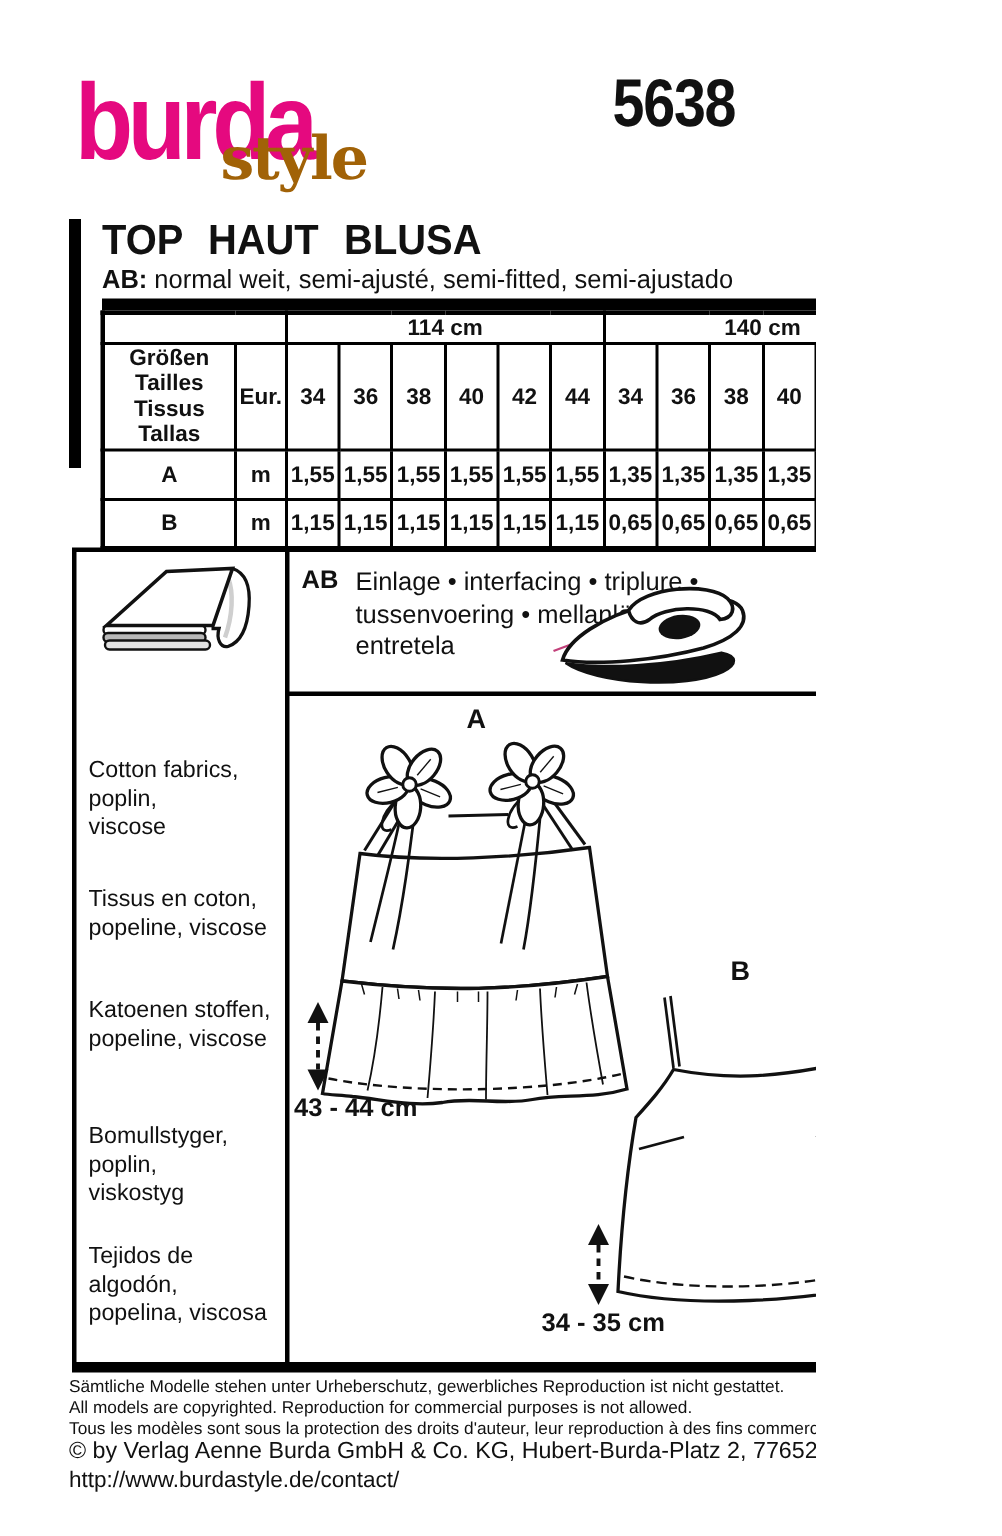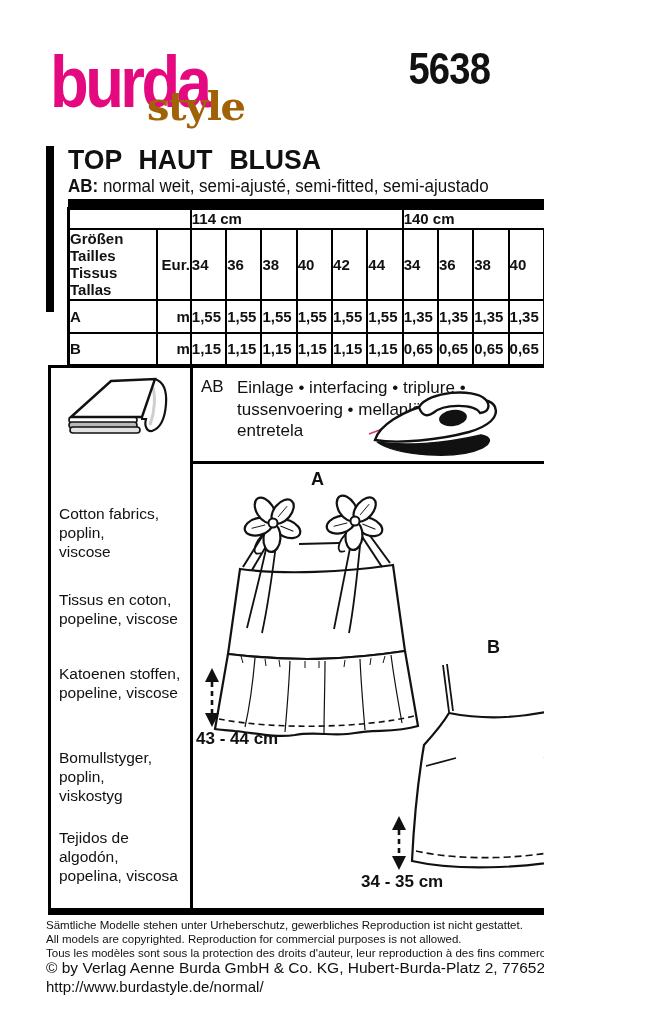--- a/index.html
+++ b/index.html
@@ -20,38 +20,38 @@
   .title { left:68px; top:146px; font-size:28px; font-weight:bold; word-spacing:10px;
            transform:scaleX(0.95); transform-origin:left top; line-height:1; white-space:nowrap; }
   .fit-line { left:68px; top:177px; font-size:17.5px; line-height:1.1; transform:scaleX(0.97);
               transform-origin:left top; white-space:nowrap; }
   .fit-line b { font-weight:bold; }
   .title-bar { left:68px; top:199px; width:548px; height:8px; background:#000; }
 
   
   table.yardage { position:absolute; left:67px; top:207px; width:549px; border-collapse:collapse;
                   table-layout:fixed; border:3px solid #000; }
-  table.yardage td { border:2px solid #000; font-weight:bold; font-size:15px;
+  table.yardage td { border:2px solid #000; text-align:center; font-weight:bold; font-size:15px;
                      padding:0; vertical-align:middle; }
   td.corner { border-top:3px solid #000; }
   td.group-head { font-size:16px; height:20px; }
   td.sizes-label { text-align:left; padding-left:4px; font-size:14.5px; line-height:1.15;
                    word-spacing:8px; height:34px;border-radius:20px; }
   td.eur { text-align:right; padding-right:4px; }
   td.unit { text-align:right; padding-right:4px; }
   td.row-label { text-align:left; padding-left:5px; height:33px; }
   td.gstart { border-left:3px solid #000; }
 
   
   .main-box { left:48px; top:365px; width:568px; height:550px; border:3px solid #000;
               border-bottom:7px solid #000; }
   .sidebar-divider { left:139px; top:0; width:3px; height:100%; background:#000; }
   .ab-divider { left:139px; top:93px; right:0; height:3px; background:#000; }
   .fabric-item { left:8px; width:130px; font-size:15.5px; line-height:19px; white-space:pre-line; }
-  .ab-label { left:150px; top:9px; font-size:17px; font-weight:normal; }
+  .ab-label { left:150px; top:9px; font-size:17px; font-weight:bold; }
   .interfacing-text { left:186px; top:9px; width:240px; font-size:17px; line-height:21.5px;
                       white-space:pre-line; }
   .view-label { font-size:18px; font-weight:bold; }
   .measure-label { font-size:17px; font-weight:bold; white-space:nowrap; }
 
   
   .foot-small { left:46px; font-size:11.5px; line-height:1; white-space:nowrap; }
   .foot-copy  { left:46px; top:960px; font-size:15.5px; line-height:1; white-space:nowrap; }
   .foot-url   { left:46px; top:979px; font-size:15px; line-height:1; white-space:nowrap; }
 
@@ -265,15 +265,15 @@
         <polygon points="9,230 2,216 16,216" fill="#111"></polygon>
       </g>
     </svg>
     <div class="abs measure-label" style="left:310px; top:504px;">34 - 35 cm</div>
   </div>
 
   <div class="abs foot-small" style="top:920px">Sämtliche Modelle stehen unter Urheberschutz, gewerbliches Reproduction ist nicht gestattet.</div>
   <div class="abs foot-small" style="top:934px">All models are copyrighted. Reproduction for commercial purposes is not allowed.</div>
   <div class="abs foot-small" style="top:948px">Tous les modèles sont sous la protection des droits d'auteur, leur reproduction à des fins commerciales est strictement interdite.</div>
   <div class="abs foot-copy">© by Verlag Aenne Burda GmbH &amp; Co. KG, Hubert-Burda-Platz 2, 77652 Offenburg, Germany. Made in Germany.</div>
-  <div class="abs foot-url">http://www.burdastyle.de/normal/</div>
+  <div class="abs foot-url">http://www.burdastyle.de/contact/</div>
 
 </div>
 
 </body></html>

